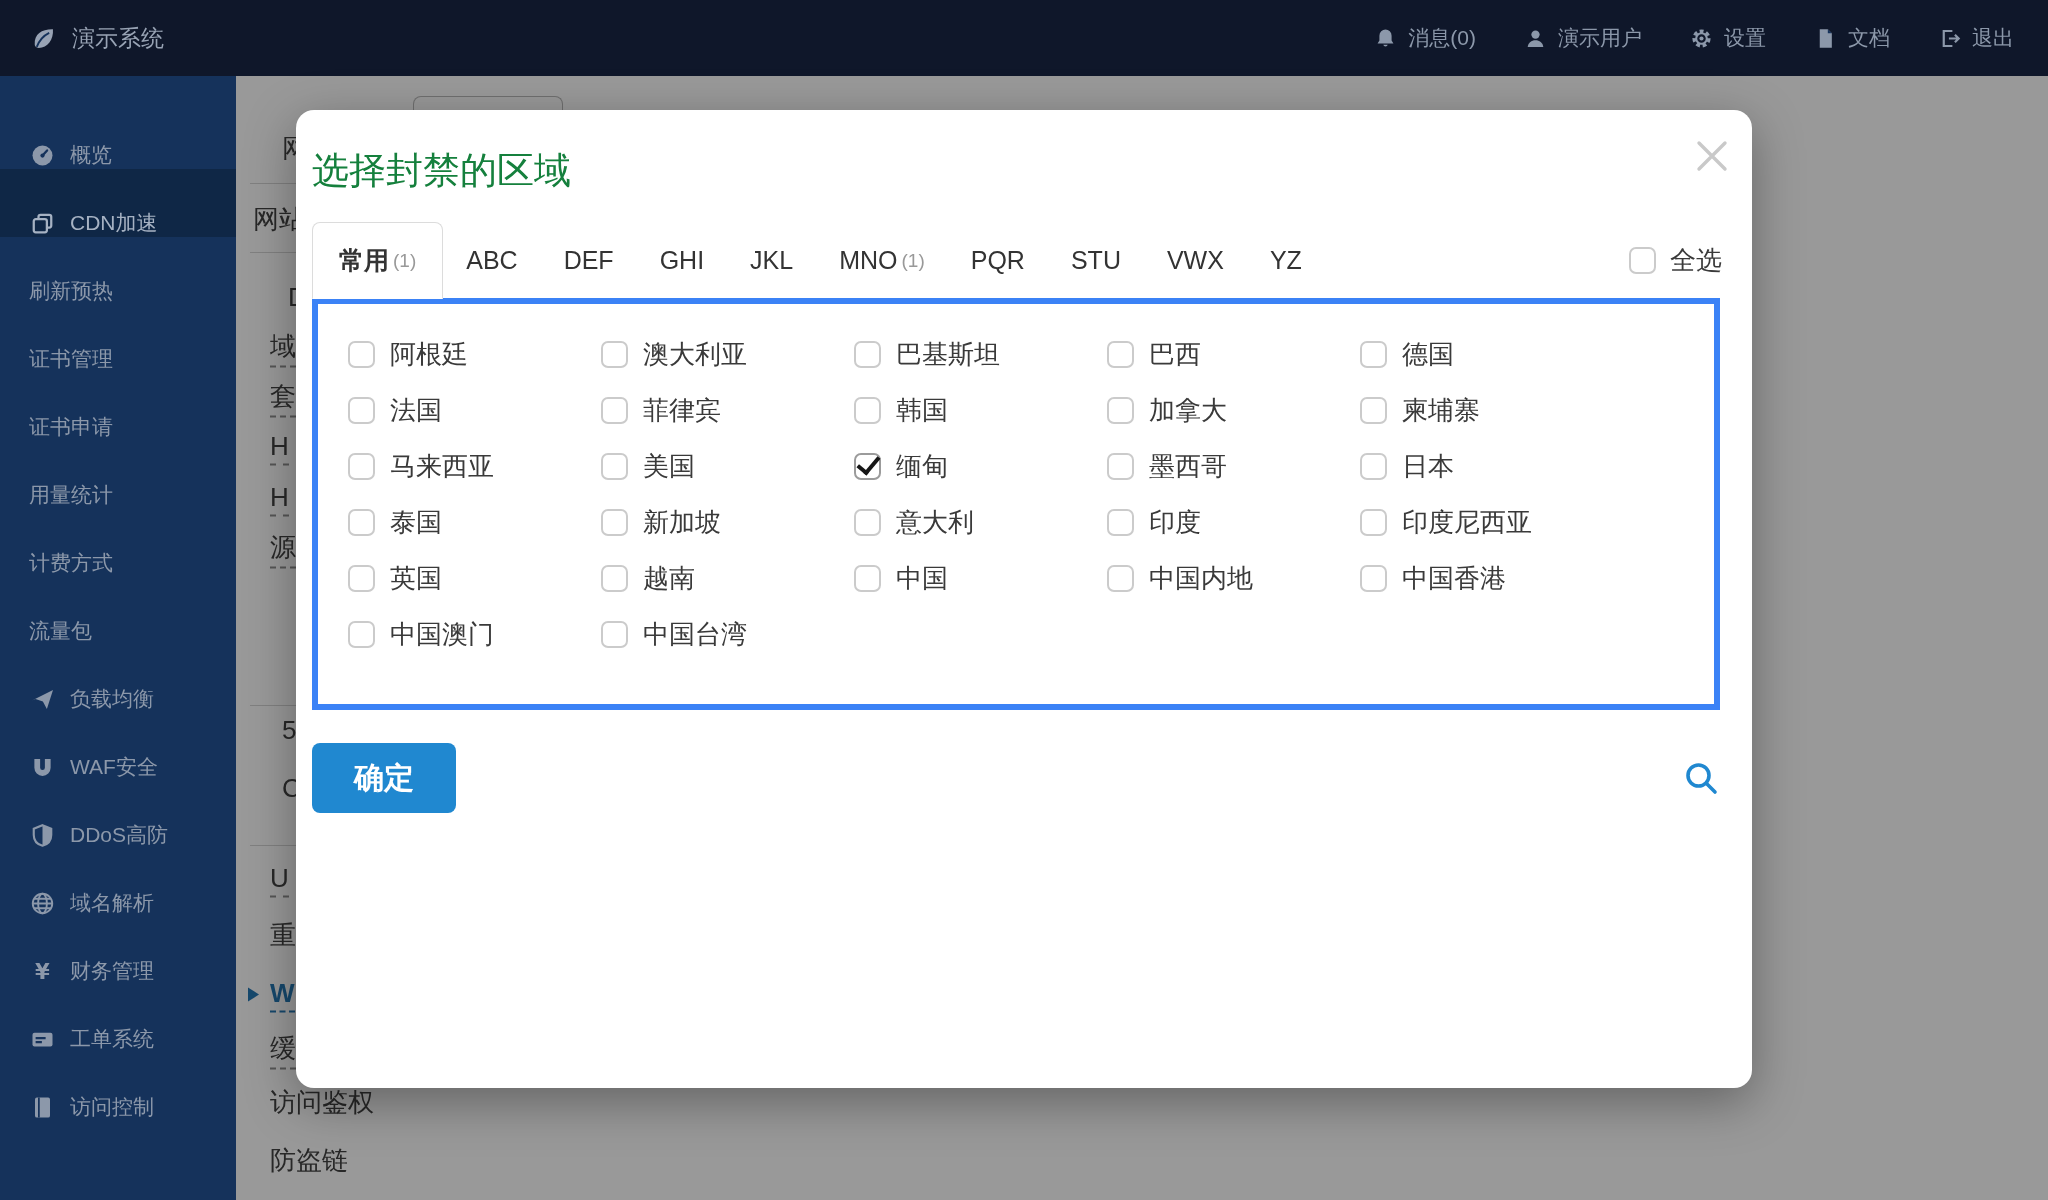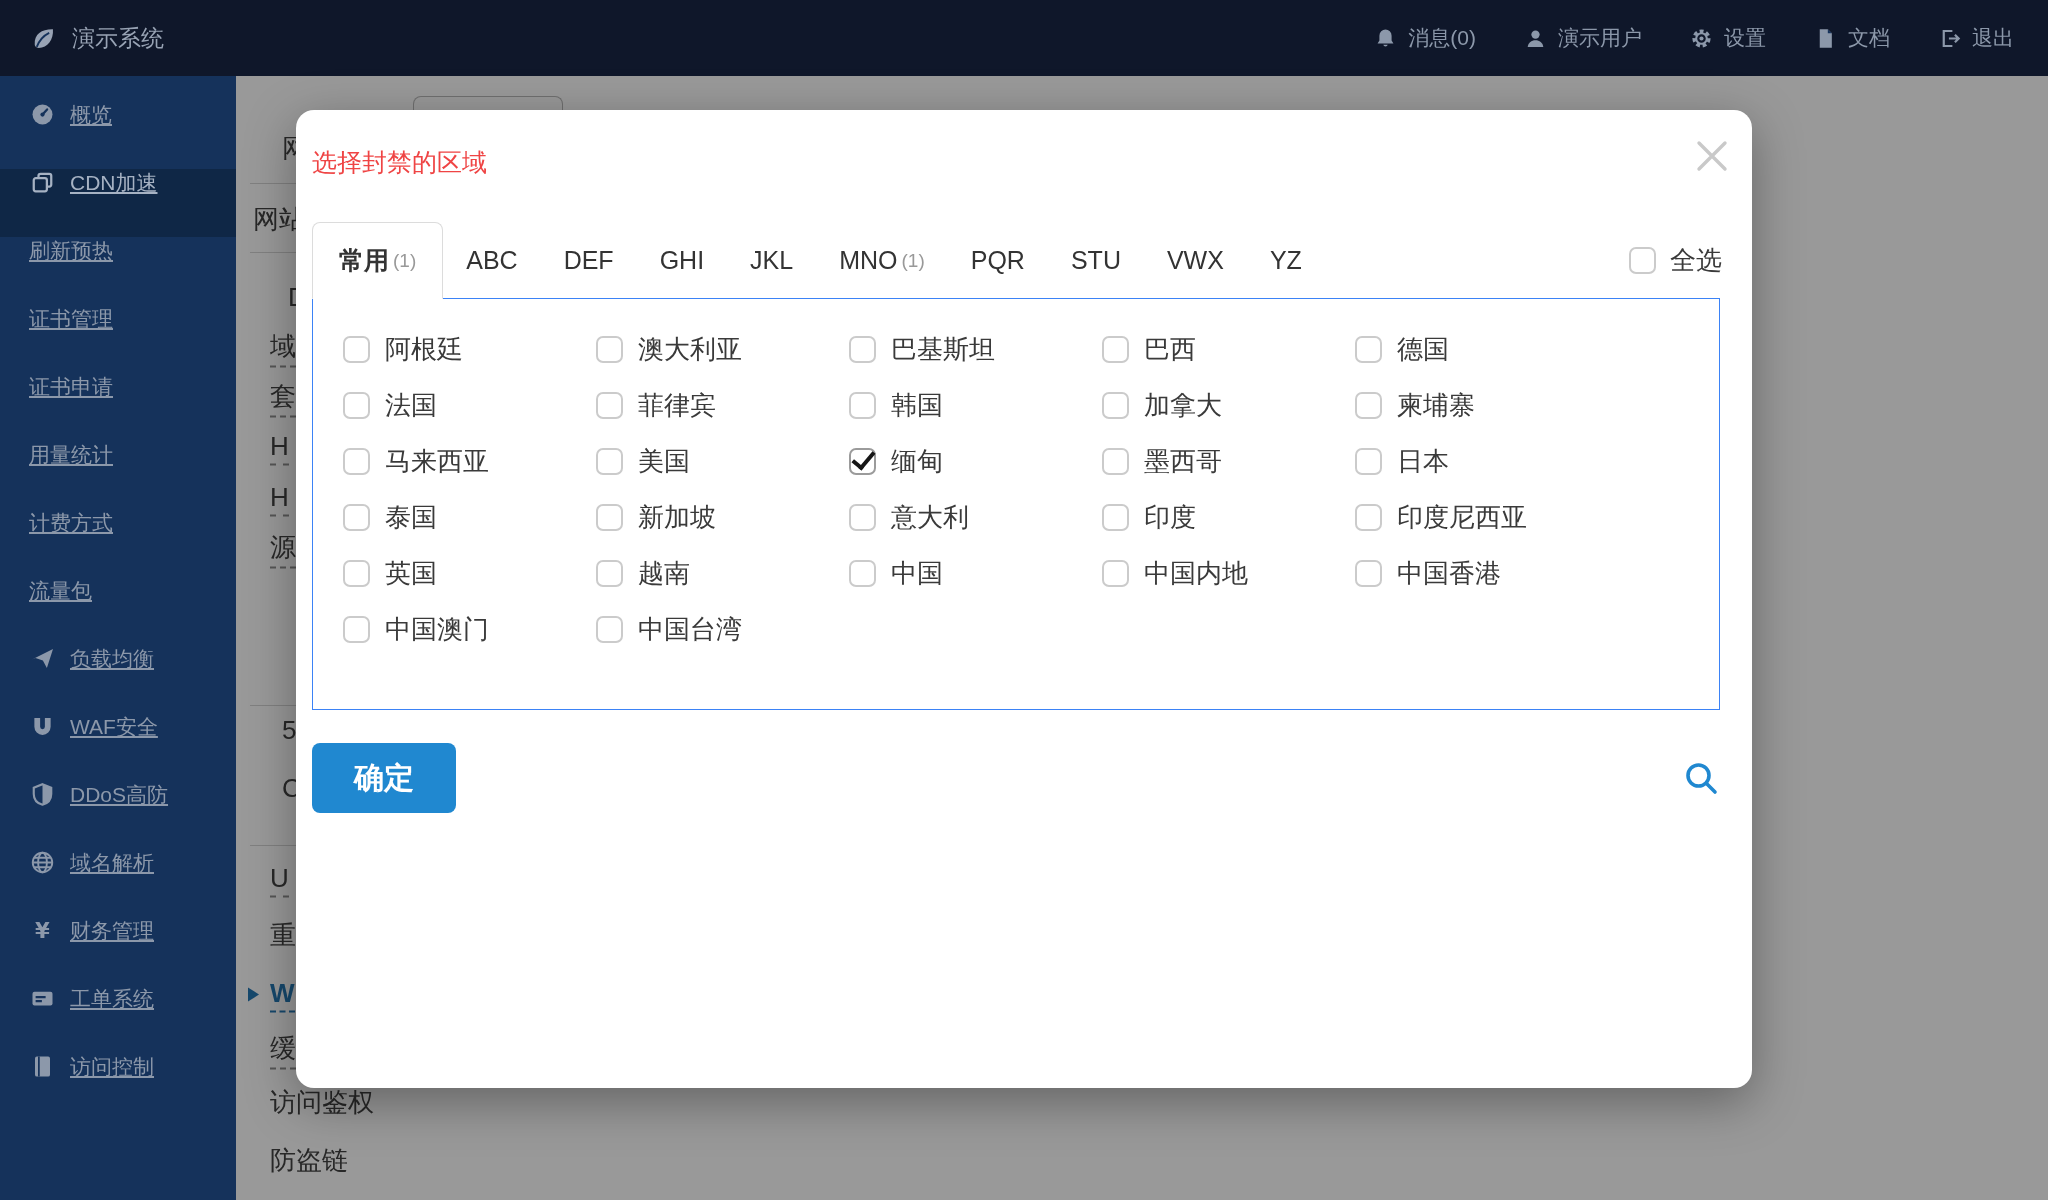--- a/index.html
+++ b/index.html
@@ -16,21 +16,21 @@
   .brand{display:flex;align-items:center;gap:15px;color:#98A3B4;font-size:23px;cursor:pointer;}
   .brand svg{width:27px;height:27px;display:block;}
   .tmenu{display:flex;gap:48px;}
   .tmenu-item{display:flex;align-items:center;gap:11px;color:#8C98AA;font-size:21px;cursor:pointer;}
   .tmenu-item svg{width:23px;height:23px;display:block;}
   
   .sidebar{
     position:absolute;left:0;top:76px;width:236px;height:1124px;background:#15325B;
     padding-top:25px;box-sizing:border-box;z-index:4;
   }
-  .side-item{height:68px;display:flex;align-items:flex-start;padding-left:29px;color:#8C98AA;font-size:21px;cursor:pointer;white-space:nowrap;text-decoration:underline;}
+  .side-item{height:68px;display:flex;align-items:flex-end;padding-left:29px;color:#8C98AA;font-size:21px;cursor:pointer;white-space:nowrap;}
   .side-item .sicon{width:27px;height:27px;margin-right:14px;display:flex;align-items:center;justify-content:center;flex:none;}
   .side-item .sicon svg{width:25px;height:25px;display:block;}
   .side-item.sub{}
   .side-item.active{background:#0F2746;color:#A6B2C3;}
   
   .content{position:absolute;left:236px;top:76px;width:1812px;height:1124px;background:#fff;overflow:hidden;}
   .bg-label{position:absolute;font-size:26px;color:#444;white-space:nowrap;transform:translateY(-50%);}
   .bg-label.dashed{border-bottom:2px dashed #8F8F8F;padding-bottom:2px;}
   .bg-label.link{color:#2678B5;border-color:#2678B5;font-weight:bold;}
   .bg-label.link::before{
@@ -40,34 +40,34 @@
   .bg-divider{position:absolute;left:14px;width:330px;height:1px;background:#D6D6D6;}
   .bg-tab{position:absolute;left:177px;top:20px;width:150px;height:87px;background:#FDFDFD;
     border:1px solid #B9B9B9;border-bottom:none;border-radius:8px 8px 0 0;box-sizing:border-box;}
   
   .overlay{position:absolute;left:236px;top:76px;width:1812px;height:1124px;background:rgba(0,0,0,0.40);z-index:10;}
   
   .modal{
     position:absolute;left:296px;top:110px;width:1456px;height:978px;background:#fff;
     border-radius:18px;box-shadow:0 14px 50px rgba(0,0,0,0.35);z-index:20;box-sizing:border-box;
   }
-  .modal-title{position:absolute;left:16px;top:36px;font-size:25px;color:#ef4444;}
+  .modal-title{position:absolute;left:16px;top:36px;font-size:37px;color:#15803d;}
   .close-btn{position:absolute;right:16px;top:22px;width:48px;height:48px;color:#C9C9C9;cursor:pointer;}
   .close-btn svg{width:48px;height:48px;display:block;}
   .tabsrow{position:absolute;left:16px;right:30px;top:112px;height:77px;display:flex;align-items:flex-end;}
   .tab{font-size:25px;color:#333;padding:0 23px;height:100%;display:flex;align-items:center;cursor:pointer;box-sizing:border-box;}
   .tab .count{font-size:19px;color:#999;margin-left:4px;font-weight:normal;}
   .tab.active{
     border:1px solid #DCDCDC;border-bottom:1px solid #fff;border-radius:8px 8px 0 0;
     font-weight:bold;background:#fff;position:relative;z-index:3;padding:0 26px;
   }
   .select-all{margin-left:auto;display:flex;align-items:center;gap:14px;font-size:26px;color:#3A3A3A;align-self:center;cursor:pointer;}
   .panel{
     position:absolute;left:16px;top:188px;width:1408px;height:412px;
-    border:1px solid #3b82f6;background:#fff;box-sizing:border-box;z-index:1;
+    border:6px solid #3b82f6;background:#fff;box-sizing:border-box;z-index:1;
   }
   .grid{display:grid;grid-template-columns:repeat(5,253px);grid-auto-rows:56px;padding:22px 0 0 30px;align-items:center;}
   .country{display:flex;align-items:center;gap:15px;font-size:26px;color:#3A3A3A;cursor:pointer;white-space:nowrap;}
   .cb{width:27px;height:27px;border:2px solid #CBCBCB;border-radius:7px;background:#fff;box-sizing:border-box;flex:none;position:relative;}
   .cb.checked{border-color:#9B9B9B;}
   .cb.checked::after{
     content:'';position:absolute;left:6px;top:-3px;width:9px;height:18px;
     border-right:4px solid #161616;border-bottom:4px solid #161616;transform:rotate(40deg);
   }
   .confirm{

